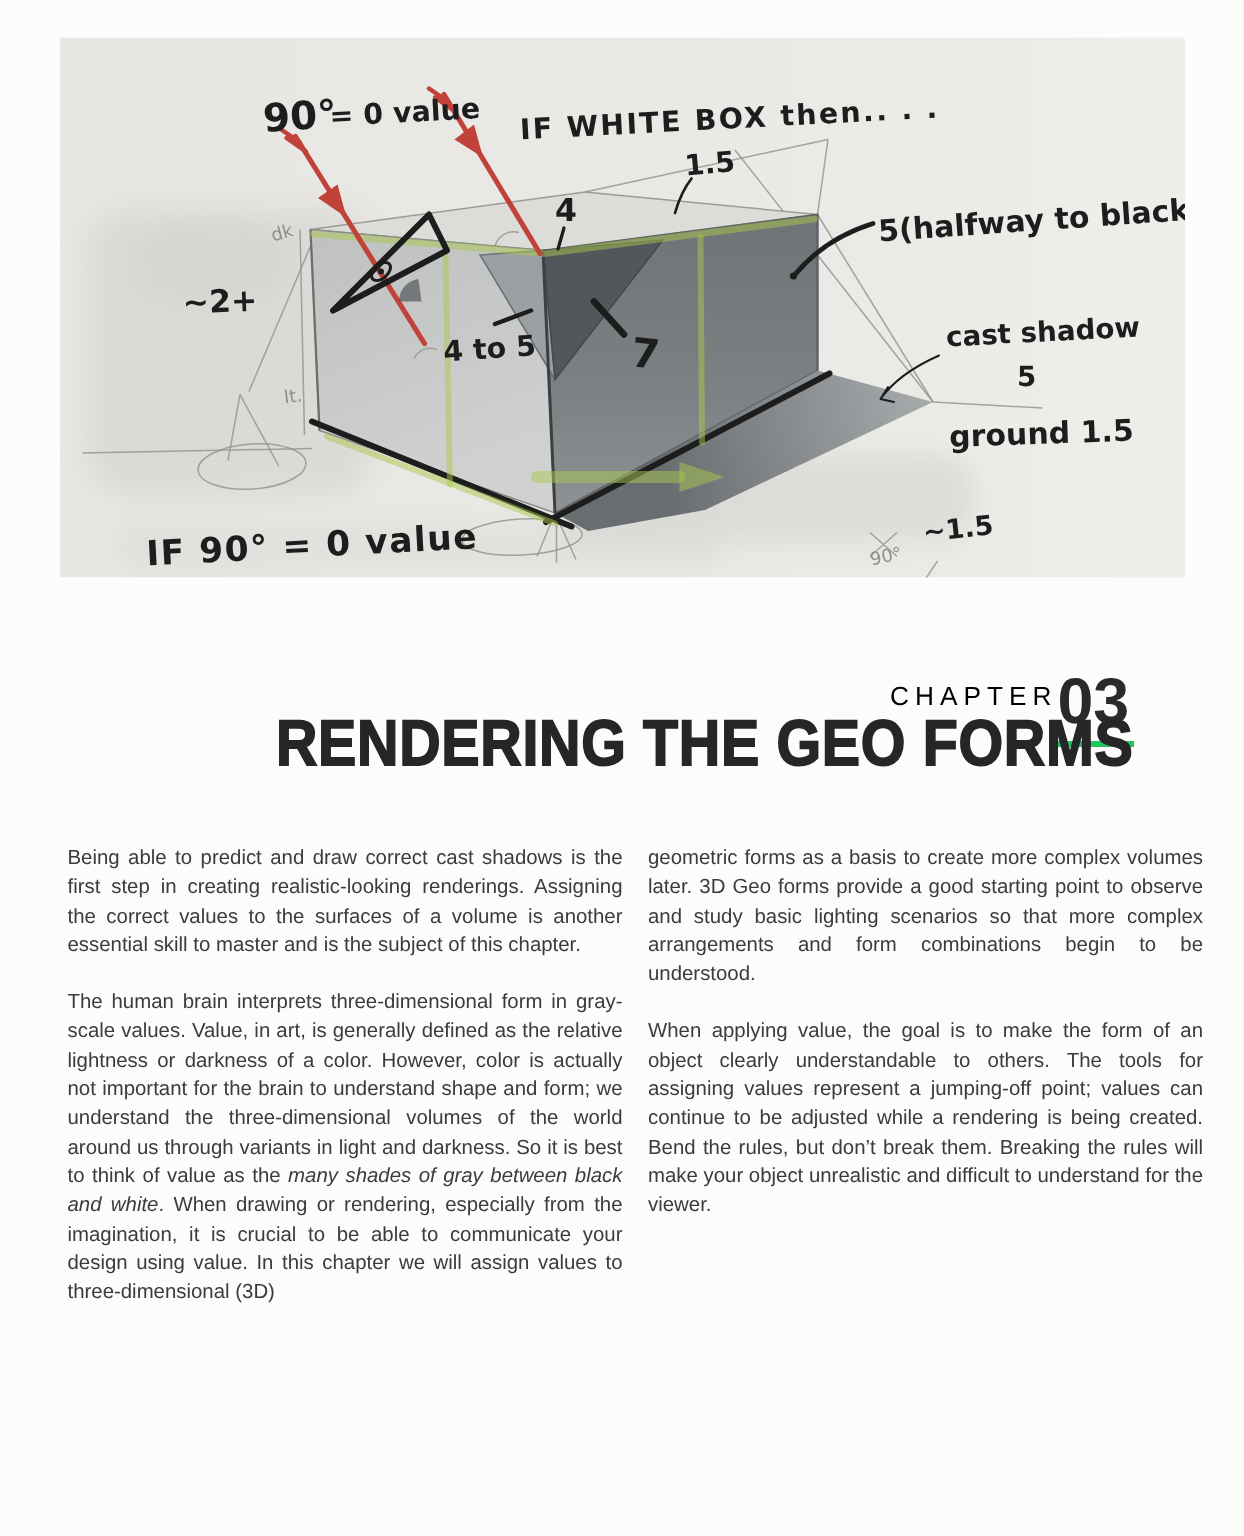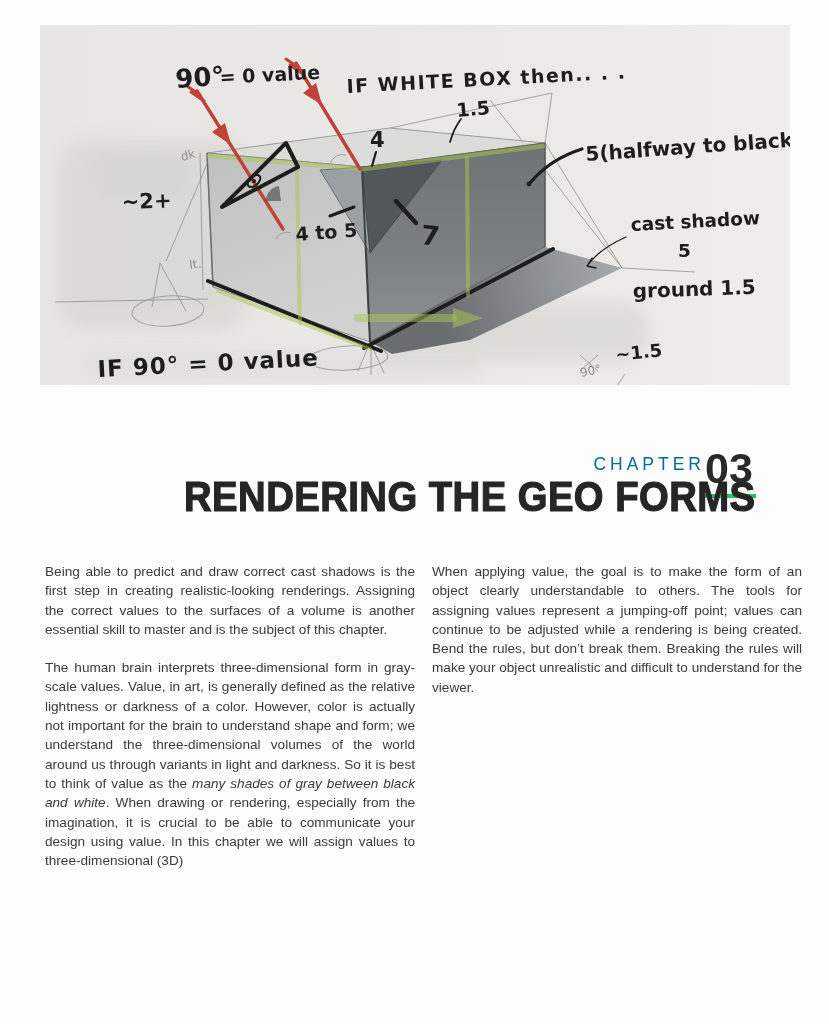--- a/index.html
+++ b/index.html
@@ -14,21 +14,21 @@
   .sketch-wrap svg{display:block;}
 
   .hw{font-family:"DejaVu Sans",sans-serif;font-weight:bold;fill:var(--c-ink);}
   .hwp{font-family:"DejaVu Sans",sans-serif;font-weight:normal;fill:#8f8f8a;}
   .pline{stroke:var(--c-pencil);stroke-width:1;fill:none;opacity:.85;}
   .ink-lead{stroke:#1d1d1d;fill:none;stroke-linecap:round;}
   .green{stroke:var(--c-green-marker);fill:none;opacity:.5;stroke-linecap:round;}
   .red{stroke:var(--c-red-arrow);fill:none;stroke-linecap:round;}
 
   .eyebrow{position:absolute;left:470px;top:454px;width:235px;text-align:right;
-    font-size:17.5px;letter-spacing:4px;color:#0369a1;}
+    font-size:17.5px;letter-spacing:4px;color:#000000;}
   .chap-num{position:absolute;left:702px;top:446px;font-size:43px;line-height:1.04;
     font-weight:bold;color:#2a2a2a;border-bottom:4px solid #22c55e;padding:0 3px 3px 3px;letter-spacing:0;}
   .chap-title{position:absolute;left:184px;top:472px;font-size:43px;font-weight:bold;color:var(--c-heading);
     -webkit-text-stroke:1.2px var(--c-heading);white-space:nowrap;transform:scaleX(.89);transform-origin:left top;
     letter-spacing:.5px;}
 
   .columns{position:absolute;left:45px;top:562px;width:760px;display:flex;gap:17px;}
   .col{width:370px;font-size:13.6px;line-height:19.3px;text-align:justify;color:var(--c-body-text);}
   .col p{margin:0 0 19px 0;}
   .ital{font-style:italic;}
@@ -174,18 +174,19 @@
   <div class="eyebrow">CHAPTER</div>
   <div class="chap-num">03</div>
   <div class="chap-title">RENDERING THE GEO FORMS</div>
 
   <div class="columns">
     <div class="col">
       <p>Being able to predict and draw correct cast shadows is the first step in creating realistic-looking renderings. Assigning the correct values to the surfaces of a volume is another essential skill to master and is the subject of this chapter.</p>
       <p><span>The human brain interprets three-dimensional form in gray-scale values. Value, in art, is generally defined as the relative lightness or darkness of a color. However, color is actually not important for the brain to understand shape and form; we understand the three-dimensional volumes of the world around us through variants in light and darkness. So it is best to think of value as the </span><span class="ital">many shades of gray between black and white</span><span>. When drawing or rendering, especially from the imagination, it is crucial to be able to communicate your design using value. In this chapter we will assign values to three-dimensional (3D)</span></p>
     </div>
     <div class="col">
+      <p>geometric forms as a basis to create more complex volumes later. 3D Geo forms provide a good starting point to observe and study basic lighting scenarios so that more complex arrangements and form combinations begin to be understood.</p>
       <p>When applying value, the goal is to make the form of an object clearly understandable to others. The tools for assigning values represent a jumping-off point; values can continue to be adjusted while a rendering is being created. Bend the rules, but don’t break them. Breaking the rules will make your object unrealistic and difficult to understand for the viewer.</p>
     </div>
   </div>
 
 
 </div>
 
 </body></html>

